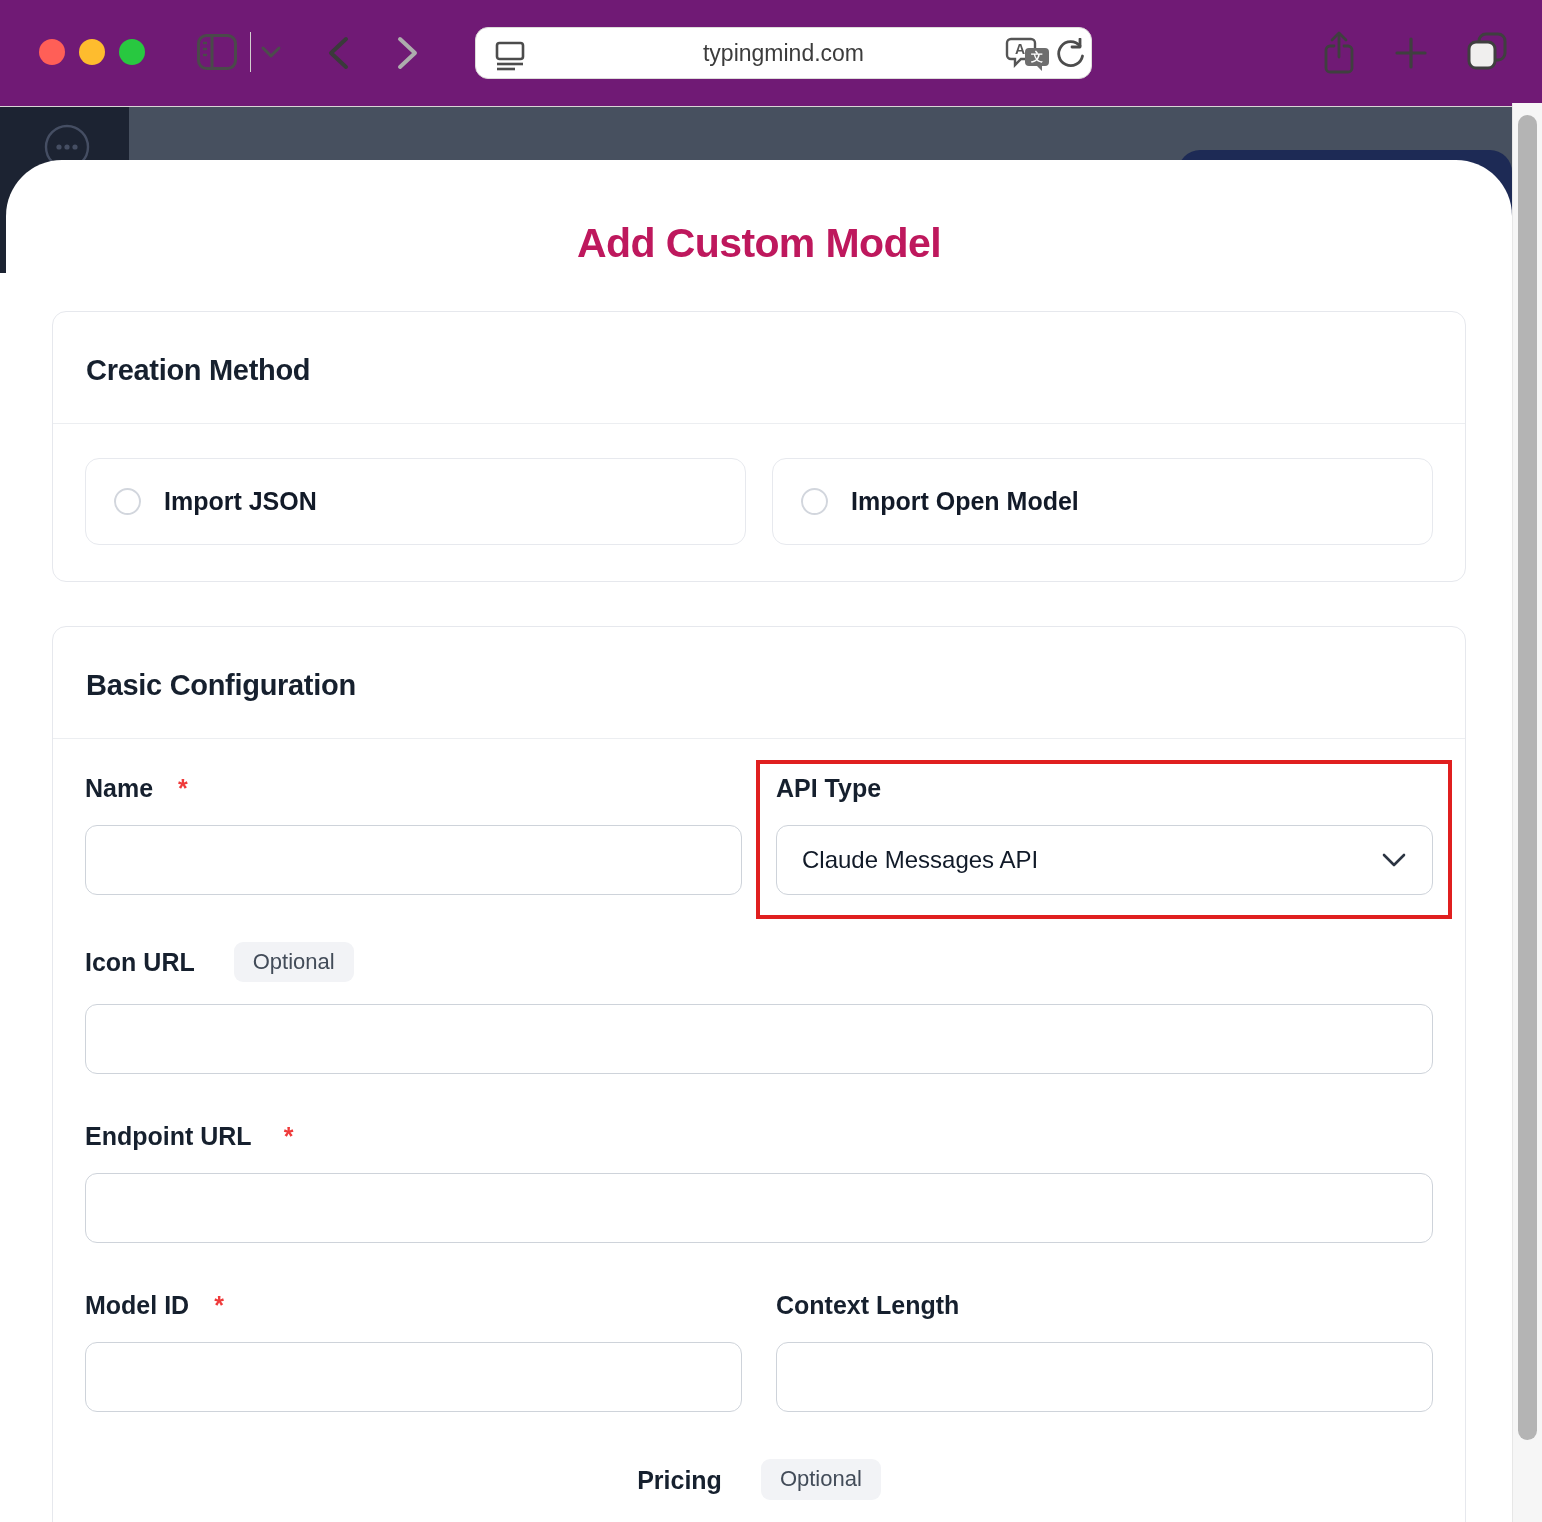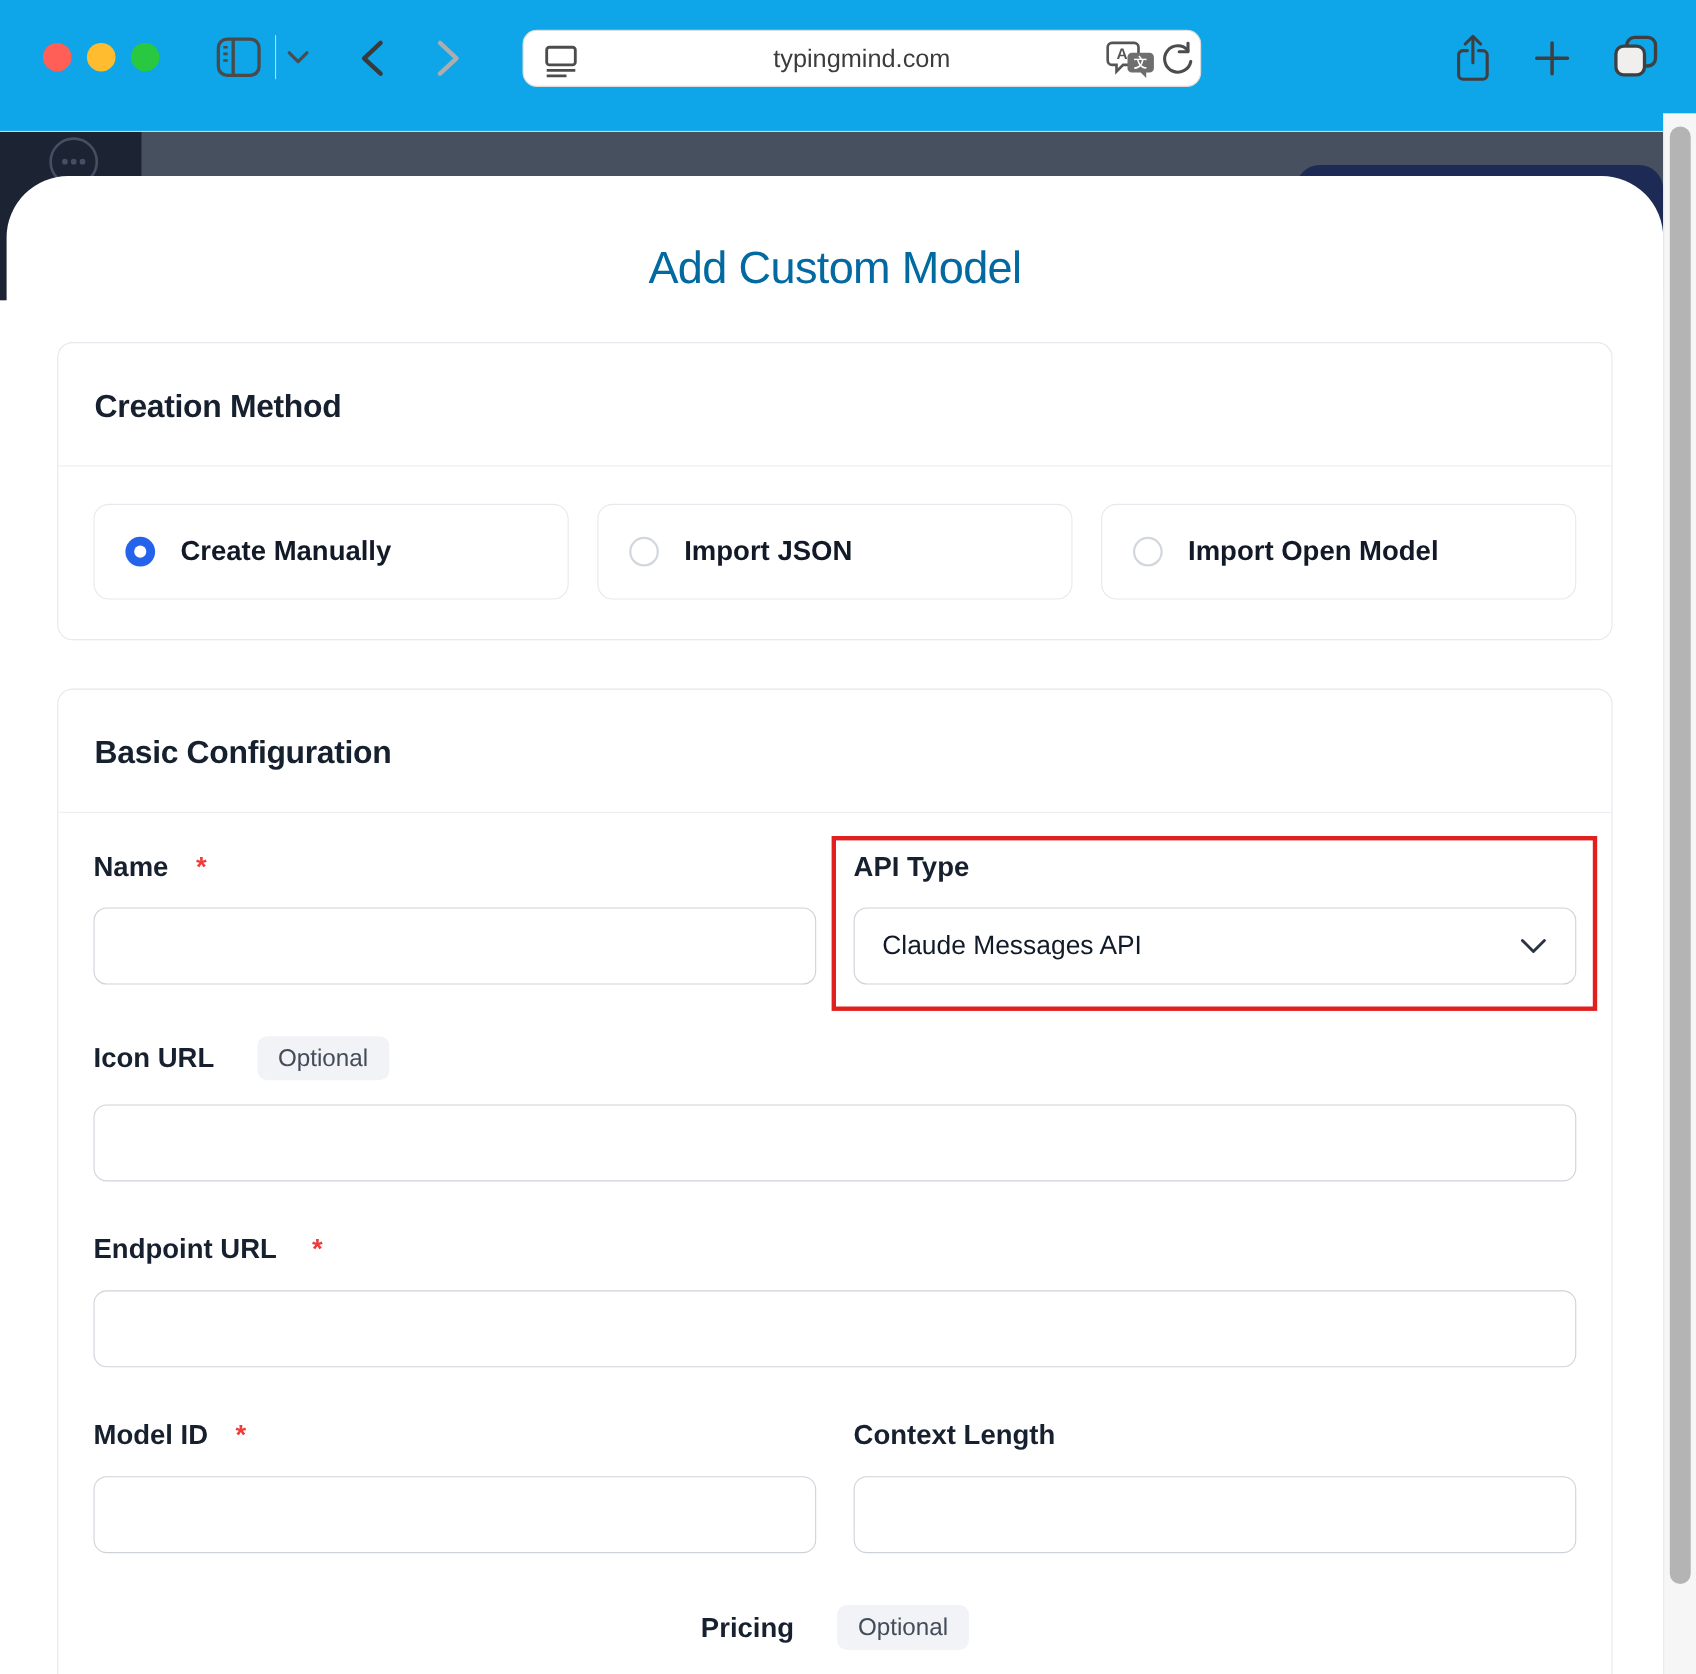--- a/index.html
+++ b/index.html
@@ -1,22 +1,22 @@
 <!DOCTYPE html>
 <html><head>
 <meta charset="utf-8">
 <style>
   * { margin:0; padding:0; box-sizing:border-box; }
   html,body { width:1542px; height:1522px; overflow:hidden; background:#fff;
               font-family:"Liberation Sans", sans-serif; }
   .stage { position:relative; width:1542px; height:1522px; overflow:hidden; background:#fff; }
 
   
-  .toolbar { position:absolute; left:0; top:0; width:1542px; height:120px;
-             background:#0ea5e9; border-bottom:1px solid #d8d6d5; z-index:20; }
+  .toolbar { position:absolute; left:0; top:0; width:1542px; height:107px;
+             background:#701a75; border-bottom:1px solid #d8d6d5; z-index:20; }
   .tl { position:absolute; top:39px; width:26px; height:26px; border-radius:50%; }
   .tl.red    { left:39px;  background:#ff5f57; }
   .tl.yellow { left:79px;  background:#febc2e; }
   .tl.green  { left:119px; background:#28c840; }
   .tb-icon { position:absolute; display:flex; align-items:center; justify-content:center; }
   .tb-divider { position:absolute; left:250px; top:32px; width:1px; height:40px; background:#d2d0cf; }
   .addressbar { position:absolute; left:475px; top:27px; width:617px; height:52px;
                 background:#ffffff; border:1px solid #dddbda; border-radius:13px;
                 display:flex; align-items:center; z-index:21; }
   .ab-url { position:absolute; left:0; right:0; text-align:center; font-size:23px; color:#3c3c3c; }
@@ -31,22 +31,22 @@
   
   .scroll-track { position:absolute; left:1512px; top:103px; width:30px; height:1419px;
                   background:#f6f6f6; border-left:1px solid #e7e7e7; z-index:30; }
   .scroll-thumb { position:absolute; left:5px; top:12px; width:19px; height:1325px;
                   border-radius:10px; background:#b4b4b4; }
 
   
   .modal { position:absolute; left:6px; top:160px; width:1506px; height:1362px;
            background:#ffffff; border-radius:56px 56px 0 0; z-index:5;
            padding:0 46px; overflow:hidden; }
-  .modal-title { margin-top:60px; text-align:center; font-size:41px; font-weight:400;
-                 color:#0369a1; letter-spacing:-0.6px; }
+  .modal-title { margin-top:60px; text-align:center; font-size:41px; font-weight:700;
+                 color:#be185d; letter-spacing:-0.6px; }
 
   .card { border:1px solid #e6e8ed; border-radius:14px; margin-top:44px; background:#fff; }
   .card-header { padding:42px 33px 36px; border-bottom:1px solid #eceef1; }
   .card-title { font-size:29px; font-weight:700; color:#16202e; letter-spacing:-0.3px; }
   .card-body { padding:34px 32px 36px; }
 
   
   .options-row { display:flex; gap:26px; }
   .option { flex:1; height:87px; border:1.5px solid #e7e9ee; border-radius:14px;
             display:flex; align-items:center; padding:0 28px; gap:23px; background:#fff; cursor:pointer; }
@@ -178,24 +178,20 @@
   <div class="modal">
     <div class="modal-title">Add Custom Model</div>
 
     <div class="card">
       <div class="card-header">
         <span class="card-title">Creation Method</span>
       </div>
       <div class="card-body">
         <div class="options-row">
           <div class="option">
-            <span class="radio checked"></span>
-            <span class="option-label">Create Manually</span>
-          </div>
-          <div class="option">
             <span class="radio"></span>
             <span class="option-label">Import JSON</span>
           </div>
           <div class="option">
             <span class="radio"></span>
             <span class="option-label">Import Open Model</span>
           </div>
         </div>
       </div>
     </div>

